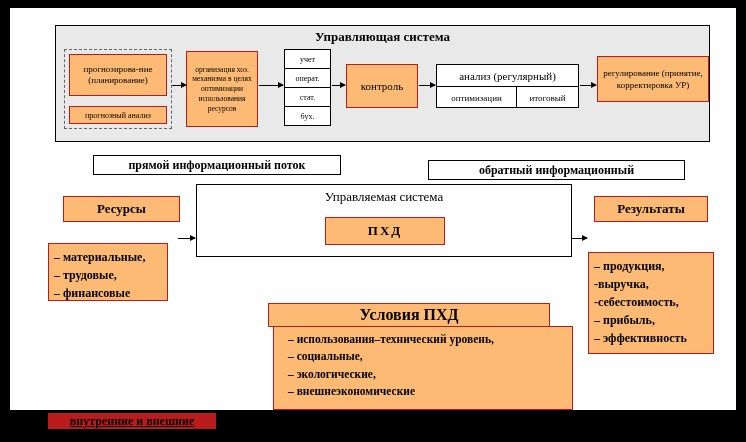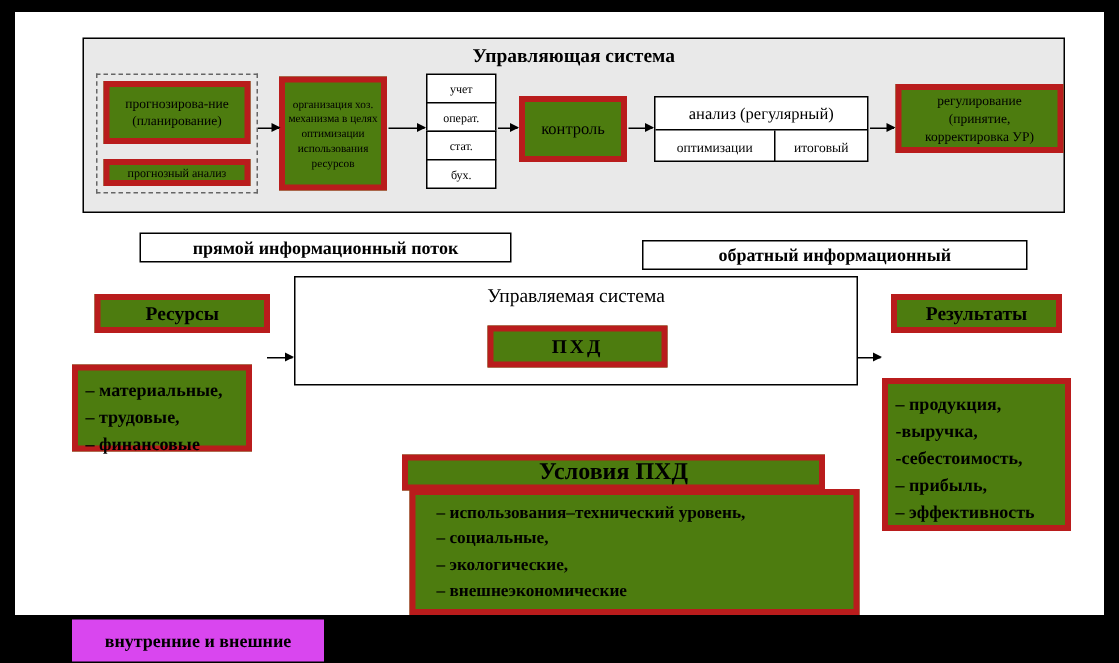--- a/index.html
+++ b/index.html
@@ -1,21 +1,21 @@
 <!DOCTYPE html>
 <html><head>
 <meta charset="utf-8">
 <style>
   * { margin:0; padding:0; box-sizing:border-box; }
   body { background:#000; font-family:"Liberation Serif","DejaVu Serif",serif; color:#000; }
   .stage { position:relative; width:746px; height:442px; background:#000; overflow:hidden; }
   .page { position:absolute; left:10px; top:8px; width:726px; height:402px; background:#fff; }
 
   .abs { position:absolute; }
-  .box { border:4px solid #b91c1c; background:#4d7c0f; }
+  .box { border:1px solid #b91c1c; background:#fdba74; }
   .center { display:flex; align-items:center; justify-content:center; text-align:center; }
 
   
   .cs { left:45px; top:17px; width:655px; height:117px; background:#e9e9e9; border:1px solid #000; }
   .cs-title { position:absolute; left:0; top:3px; width:100%; text-align:center;
               font-weight:bold; font-size:13px; }
 
   .forecast-outer { position:absolute; left:8px; top:23px; width:108px; height:80px;
                     border:1px dashed #666; }
   .forecast-box { position:absolute; left:4px; top:4px; width:98px; height:42px;
@@ -68,22 +68,22 @@
   .results-title { left:584px; top:188px; width:114px; height:26px; }
 
   .list-box { font-weight:bold; font-size:12px; line-height:1.5; padding:4px 5px; }
   .res-list     { left:38px;  top:235px; width:120px; height:58px; }
   .results-list { left:578px; top:244px; width:126px; height:102px; }
 
   .cond-title { left:258px; top:295px; width:282px; height:24px; font-weight:bold; font-size:16px; }
   .cond-list  { left:263px; top:318px; width:300px; height:84px; font-size:11.5px;
                 padding:4px 6px 4px 14px; }
 
-  .footer-box { left:48px; top:413px; width:168px; height:28px; background:#d946ef;
-                font-weight:bold; font-size:12px; }
+  .footer-box { left:48px; top:413px; width:168px; height:16px; background:#b91c1c;
+                font-weight:bold; font-size:12px;text-decoration:underline; }
 </style>
 </head>
 <body>
 
 <div class="stage">
   <div class="page">
 
     <div class="abs cs">
       <div class="cs-title">Управляющая система</div>
 

